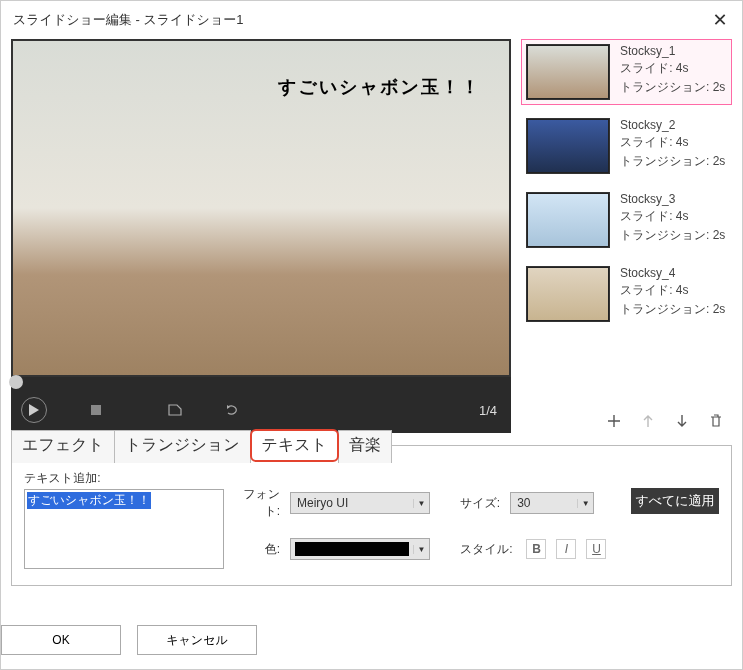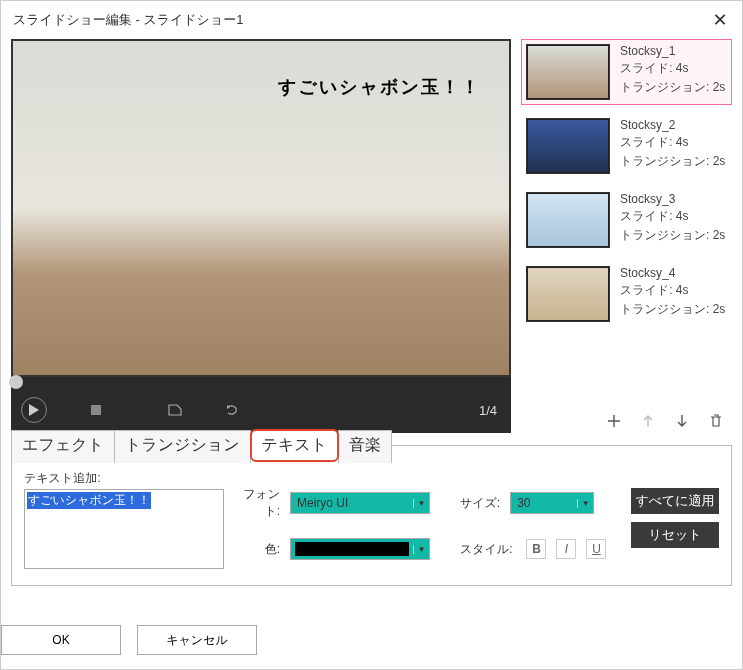--- a/index.html
+++ b/index.html
@@ -41,21 +41,21 @@
 .tab { border: 1px solid #bbb; border-bottom: none; padding: 4px 10px; font-size: 16px; background: #f6f6f6; margin-right: -1px; cursor: pointer; }
 .tab.active { background: #fff; border: 2px solid #e3432f; border-radius: 6px; position: relative; top: -1px; }
 .settings-body { padding-top: 14px; display: flex; gap: 12px; }
 .text-add { display: flex; flex-direction: column; width: 200px; }
 .text-add-label { font-size: 12px; margin-bottom: 2px; }
 .textbox { width: 200px; height: 80px; border: 1px solid #aaa; padding: 2px; font-size: 12px; background: #fff; }
 .sel-text { background: #2e6cde; color: #fff; display: inline-block; padding: 0 1px; }
 .fields { flex: 1; display: flex; flex-direction: column; gap: 18px; padding-top: 16px; }
 .row { display: flex; align-items: center; gap: 10px; }
 .flabel { width: 44px; text-align: right; font-size: 12px; }
-.combo { height: 22px; border: 1px solid #aaa; display: flex; align-items: center; background: #14b8a6; font-size: 12px; cursor: pointer; }
+.combo { height: 22px; border: 1px solid #aaa; display: flex; align-items: center; background: #e5e5e5; font-size: 12px; cursor: pointer; }
 .combo .val { flex: 1; padding: 0 6px; }
 .combo .drop { width: 16px; text-align: center; border-left: 1px solid #ccc; font-size: 8px; }
 .combo.font { width: 140px; }
 .combo.size { width: 84px; }
 .combo.color { width: 140px; }
 .color-swatch { flex: 1; height: 14px; margin: 0 4px; }
 .slabel { font-size: 12px; margin-left: 20px; }
 .style-btns { display: flex; gap: 10px; margin-left: 4px; }
 .style-b { width: 20px; height: 20px; border: 1px solid #ccc; display: flex; align-items: center; justify-content: center; font-size: 12px; cursor: pointer; color: #666; }
 .side-btns { display: flex; flex-direction: column; gap: 8px; padding-top: 18px; }
@@ -213,21 +213,20 @@
             <div class="style-btns">
               <div class="style-b" style="font-weight:bold">B</div>
               <div class="style-b" style="font-style:italic">I</div>
               <div class="style-b" style="text-decoration:underline">U</div>
             </div>
           </div>
         </div>
 
         <div class="side-btns">
           <button class="btn-dark">すべてに適用</button>
-          <button class="btn-dark">リセット</button>
         </div>
       </div>
     </div>
   </div>
 
   <div class="footer">
     <button class="btn">OK</button>
     <button class="btn">キャンセル</button>
   </div>
 </div>

